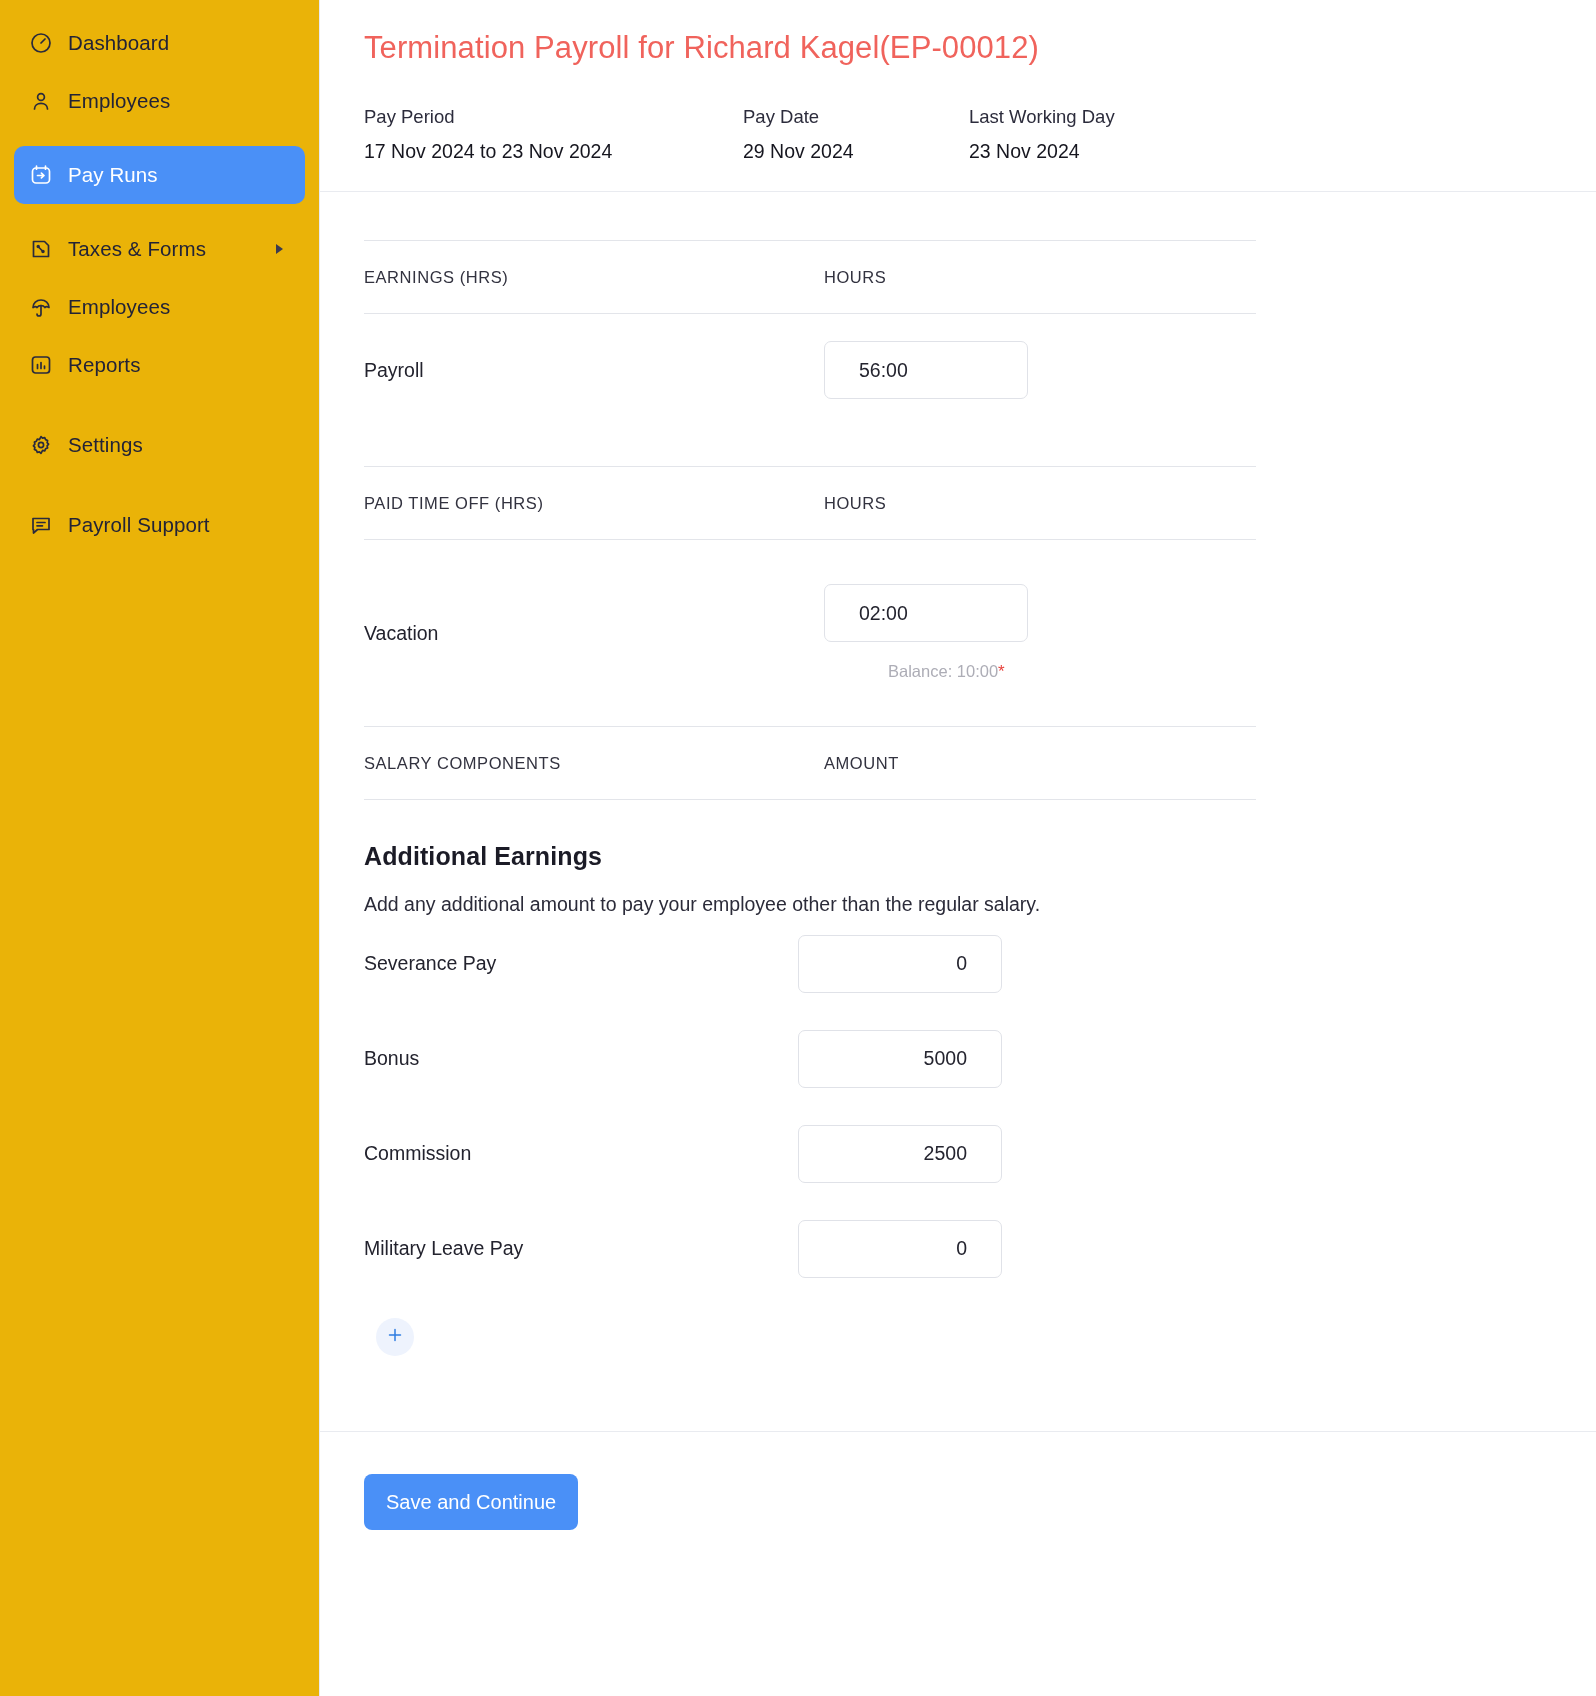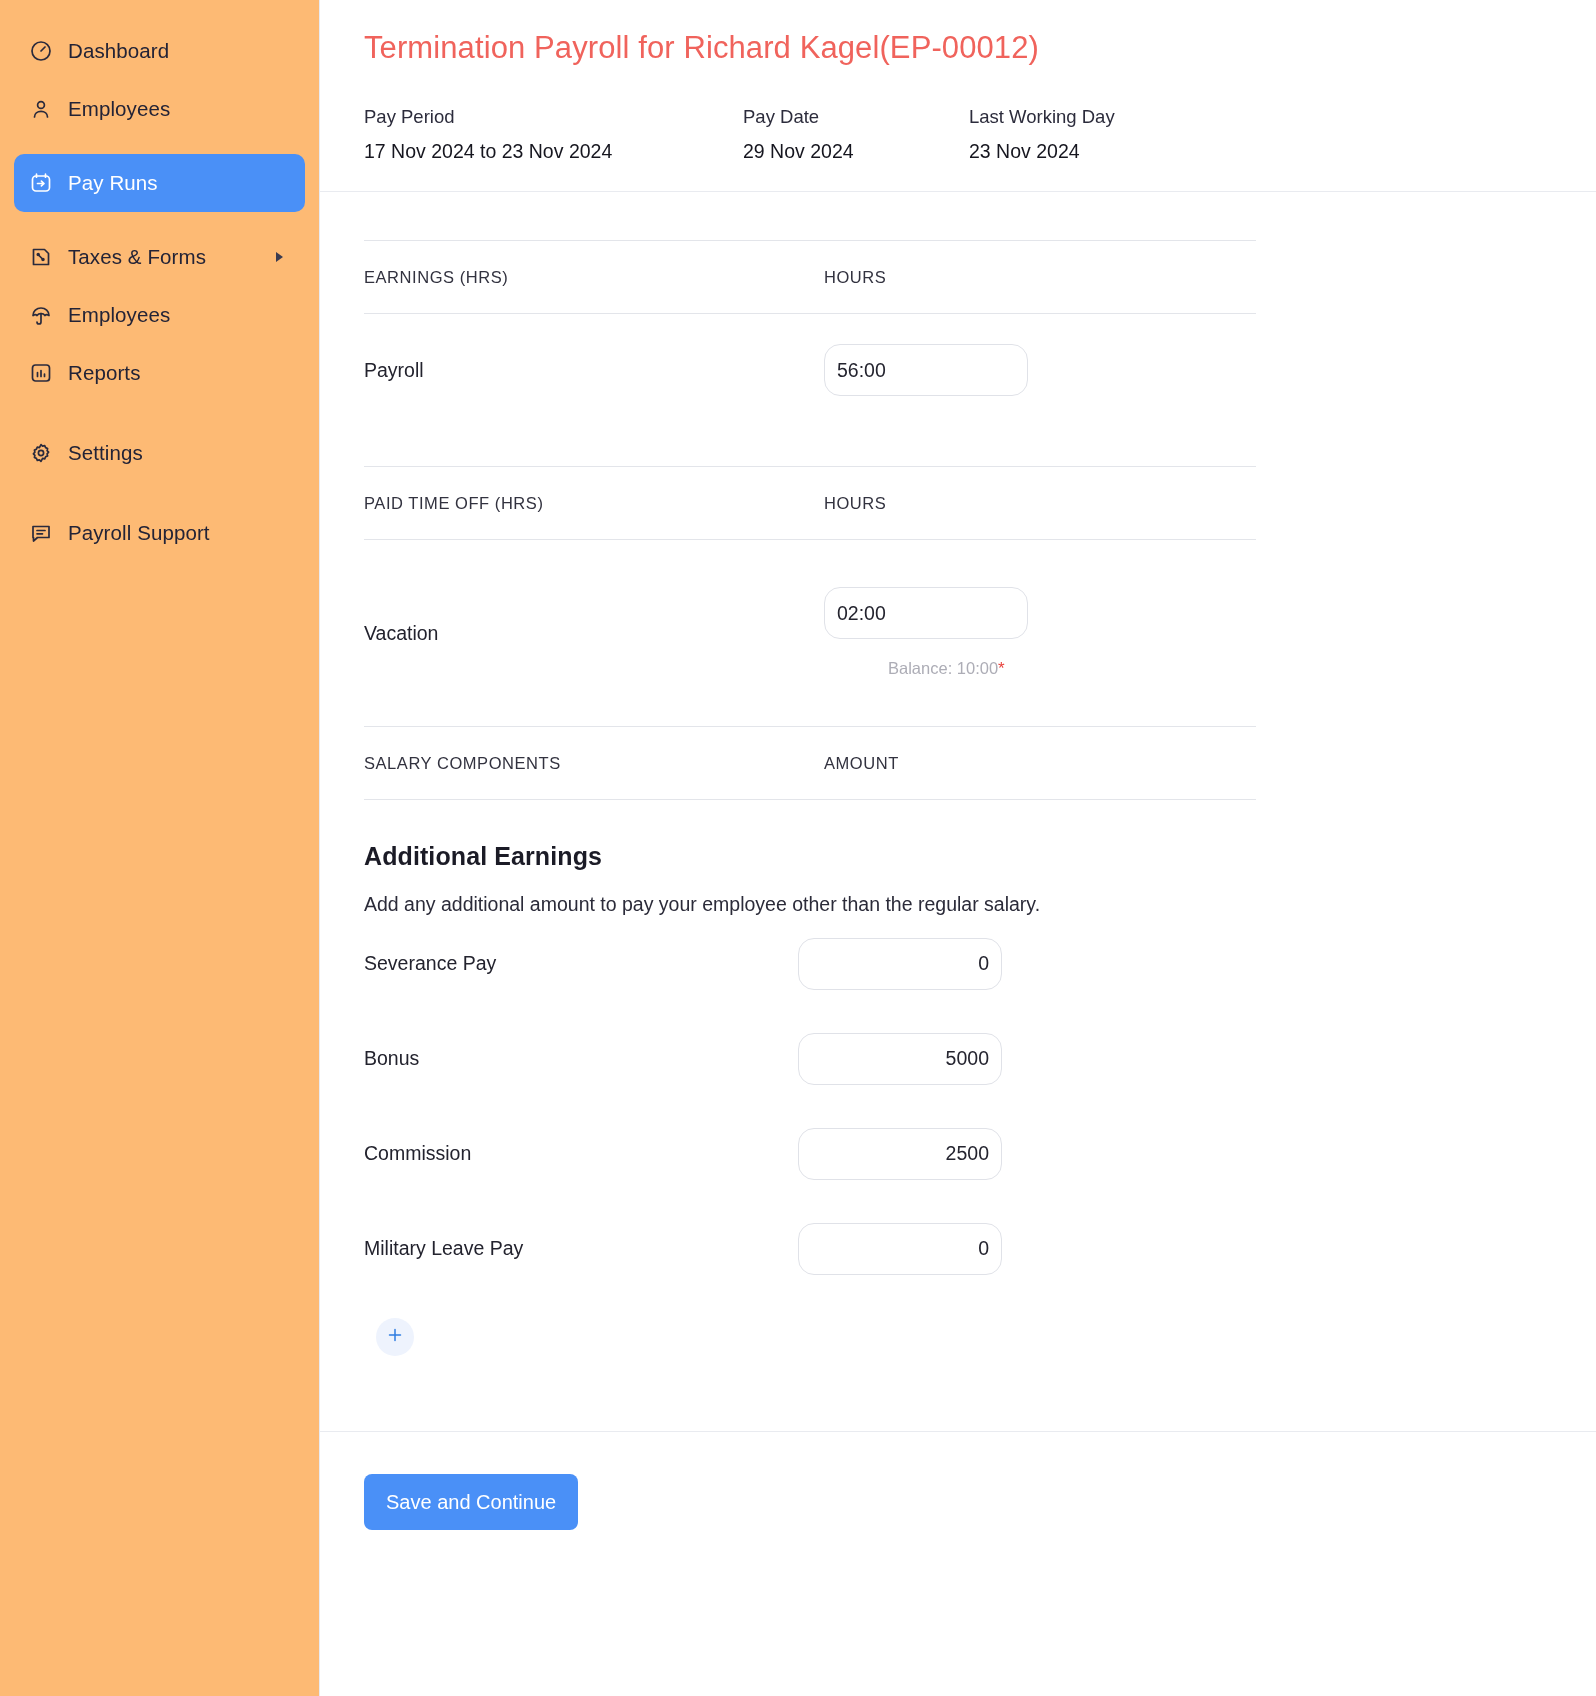--- a/index.html
+++ b/index.html
@@ -13,23 +13,23 @@
   .app {
     display: flex;
     width: 1596px;
     height: 1696px;
   }
 
   
   .sidebar {
     width: 320px;
     height: 100%;
-    background: #fdba74;
+    background: #eab308;
     border-right: 1px solid #e7eaf2;
-    padding-top: 22px;
+    padding-top: 14px;
     flex: 0 0 320px;
   }
   .nav-item {
     display: flex;
     align-items: center;
     height: 58px;
     margin: 0 14px;
     padding: 0 14px;
     border-radius: 10px;
     color: #232336;
@@ -139,27 +139,27 @@
   }
   .row.tall { min-height: 186px; }
   .row .r-label {
     width: 460px;
     font-size: 19.5px;
     color: #23232e;
   }
   .r-field { display: flex; flex-direction: column; align-items: flex-start; }
   .txtbox {
     width: 204px;
-    height: 52px;
+    height: 58px;
     border: 1px solid #e0e2e8;
-    border-radius: 16px;
+    border-radius: 7px;
     background: #ffffff;
     display: flex;
     align-items: center;
-    padding: 0 12px;
+    padding: 0 34px;
     font-size: 19.5px;
     color: #24242f;
     cursor: text;
   }
   .txtbox.num { justify-content: flex-end; }
   .balance {
     margin-top: 20px;
     margin-left: 64px;
     font-size: 16.5px;
     color: #adadb6;

